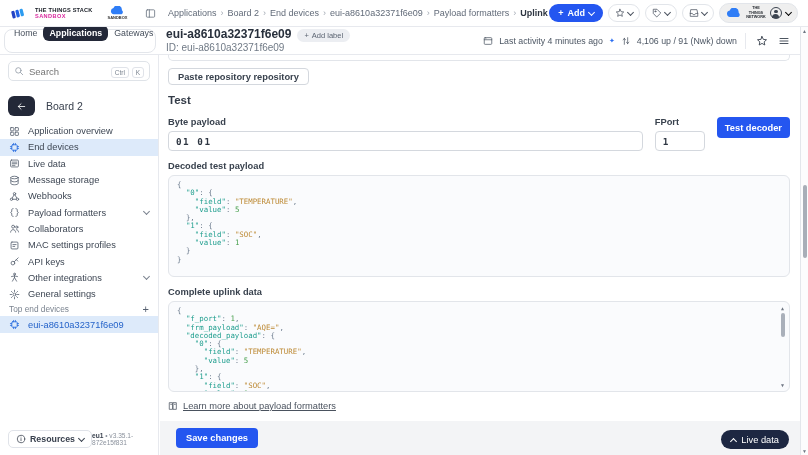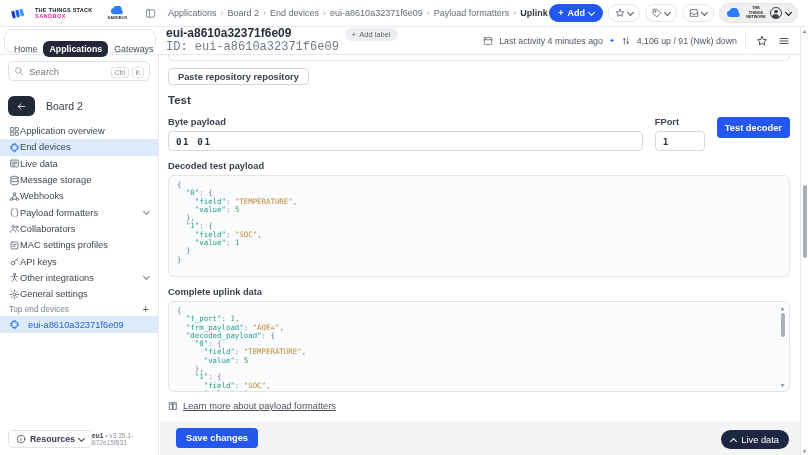--- a/index.html
+++ b/index.html
@@ -31,42 +31,42 @@
   .hbtn{background:#fff;border:1px solid #e2e5ea;height:18px;border-radius:11px;display:flex;align-items:center;gap:3px;padding:0 6px;color:#4a525f;cursor:pointer}
   .netbadge{border:1px solid #e2e5ea;height:20px;border-radius:12px;display:flex;align-items:center;gap:4px;padding:0 6px;cursor:pointer}
   .netbadge .nt{font-size:3.8px;font-weight:bold;color:#24292f;line-height:1.2;width:20px}
   .avatar{width:12px;height:12px;border-radius:50%;border:1.4px solid #3c4450;position:relative}
   .avatar:before{content:"";position:absolute;left:3.2px;top:1.6px;width:3.4px;height:3.4px;border-radius:50%;background:#3c4450}
   .avatar:after{content:"";position:absolute;left:1.4px;top:6px;width:7px;height:4px;border-radius:4px 4px 0 0;background:#3c4450}
 
   
   .subbar{position:absolute;top:27px;left:0;right:8px;height:28px;background:#fff;border-bottom:1px solid var(--border);display:flex;align-items:center;z-index:5}
   .tabswrap{flex:0 0 auto;width:160px;padding:0 4px}
-  .tabs{border:1px solid #e3e6eb;border-radius:8px;height:22px;display:flex;align-items:flex-start;justify-content:space-between;padding:11px 3px;background:#fff}
+  .tabs{border:1px solid #e3e6eb;border-radius:8px;height:22px;display:flex;align-items:flex-end;justify-content:space-between;padding:11px 3px;background:#fff}
   .tab{font-size:8.8px;color:#454e5b;padding:3px 6px;border-radius:6px;cursor:pointer;white-space:nowrap}
   .tab.active{background:var(--dark);color:#fff;font-weight:bold}
   .devhead{display:flex;align-items:flex-start;gap:6px;padding-left:6px}
   .devtitle{font-size:12px;font-weight:bold;color:#28303c;line-height:1.1}
-  .devid{font-family:Liberation Mono, monospace;font-size:12px;color:#707a86}
+  .devid{font-family:Liberation Sans, sans-serif;font-size:10px;color:#707a86}
   .addlabel{background:#eceef2;border:none;border-radius:9px;height:13px;display:flex;align-items:center;gap:3px;padding:0 7px;font-size:7.5px;color:#5b6472;margin-top:1px;cursor:pointer}
   .sub-right{margin-left:auto;display:flex;align-items:center;gap:6px;padding-right:8px;color:#4c5663;font-size:8.8px;white-space:nowrap}
   .live-dot{color:#2b6ef2;font-size:7px}
   .vsep{width:1px;height:16px;background:#e7e9ee;margin:0 2px}
   .iconbtn{background:none;border:none;color:#39424e;cursor:pointer;display:flex;align-items:center;padding:2px}
 
   
   .sidebar{position:absolute;top:55px;left:0;width:159px;bottom:0;background:#fff;border-right:1px solid var(--border);display:flex;flex-direction:column;z-index:4}
   .search{margin:6px 8px 2px;height:20px;border:1px solid #dfe3e8;border-radius:5px;display:flex;align-items:center;gap:5px;padding:0 5px;color:#8a93a0}
   .search input{border:none;outline:none;flex:1;font-size:9.5px;font-family:inherit;color:#39424e;width:60px;background:transparent}
   .kbd{border:1px solid #e0e3e9;border-radius:3px;font-size:6.5px;color:#7c8591;padding:1px 3px;line-height:1}
   .backrow{display:flex;align-items:center;gap:11px;margin:13px 8px 7px}
   .backbtn{width:27px;height:20px;background:var(--dark);color:#fff;border:none;border-radius:6px;font-size:11px;display:flex;align-items:center;justify-content:center;cursor:pointer}
   .appname{font-size:10.5px;color:#39414e}
   .nav{display:flex;flex-direction:column}
-  .nav-item{display:flex;align-items:center;height:16.3px;padding:0 9px;font-size:9.3px;color:#3e4754;cursor:pointer}
+  .nav-item{display:flex;align-items:center;gap:8px;height:16.3px;padding:0 9px;font-size:9.3px;color:#3e4754;cursor:pointer}
   .nav-item .nic{width:11px;height:11px;color:#5a6472;flex:0 0 auto}
   .nav-item.active{background:var(--active-bg)}
   .nav-item.active .nic{color:#2a6ee0}
   .nav-item .nchev{margin-left:auto;color:#7a828f}
   .ted-head{display:flex;align-items:center;justify-content:space-between;padding:0 9px;height:14px;font-size:8.3px;color:#7b8490}
   .ted-plus{background:none;border:none;color:#566070;font-size:11px;cursor:pointer;line-height:1}
   .ted-item{display:flex;align-items:center;gap:8px;height:17px;padding:0 9px;background:var(--active-bg);color:#2563c9;font-size:9.3px;cursor:pointer}
   .ted-item .nic{width:11px;height:11px;color:#2a6ee0}
   .sb-footer{margin-top:auto;display:flex;align-items:center;justify-content:space-between;padding:6px 8px 7px}
   .res-btn{border:1px solid #e0e3e9;background:#fff;border-radius:5px;height:18px;display:flex;align-items:center;gap:4px;padding:0 7px;font-size:8.8px;font-weight:bold;color:#39414e;cursor:pointer}

